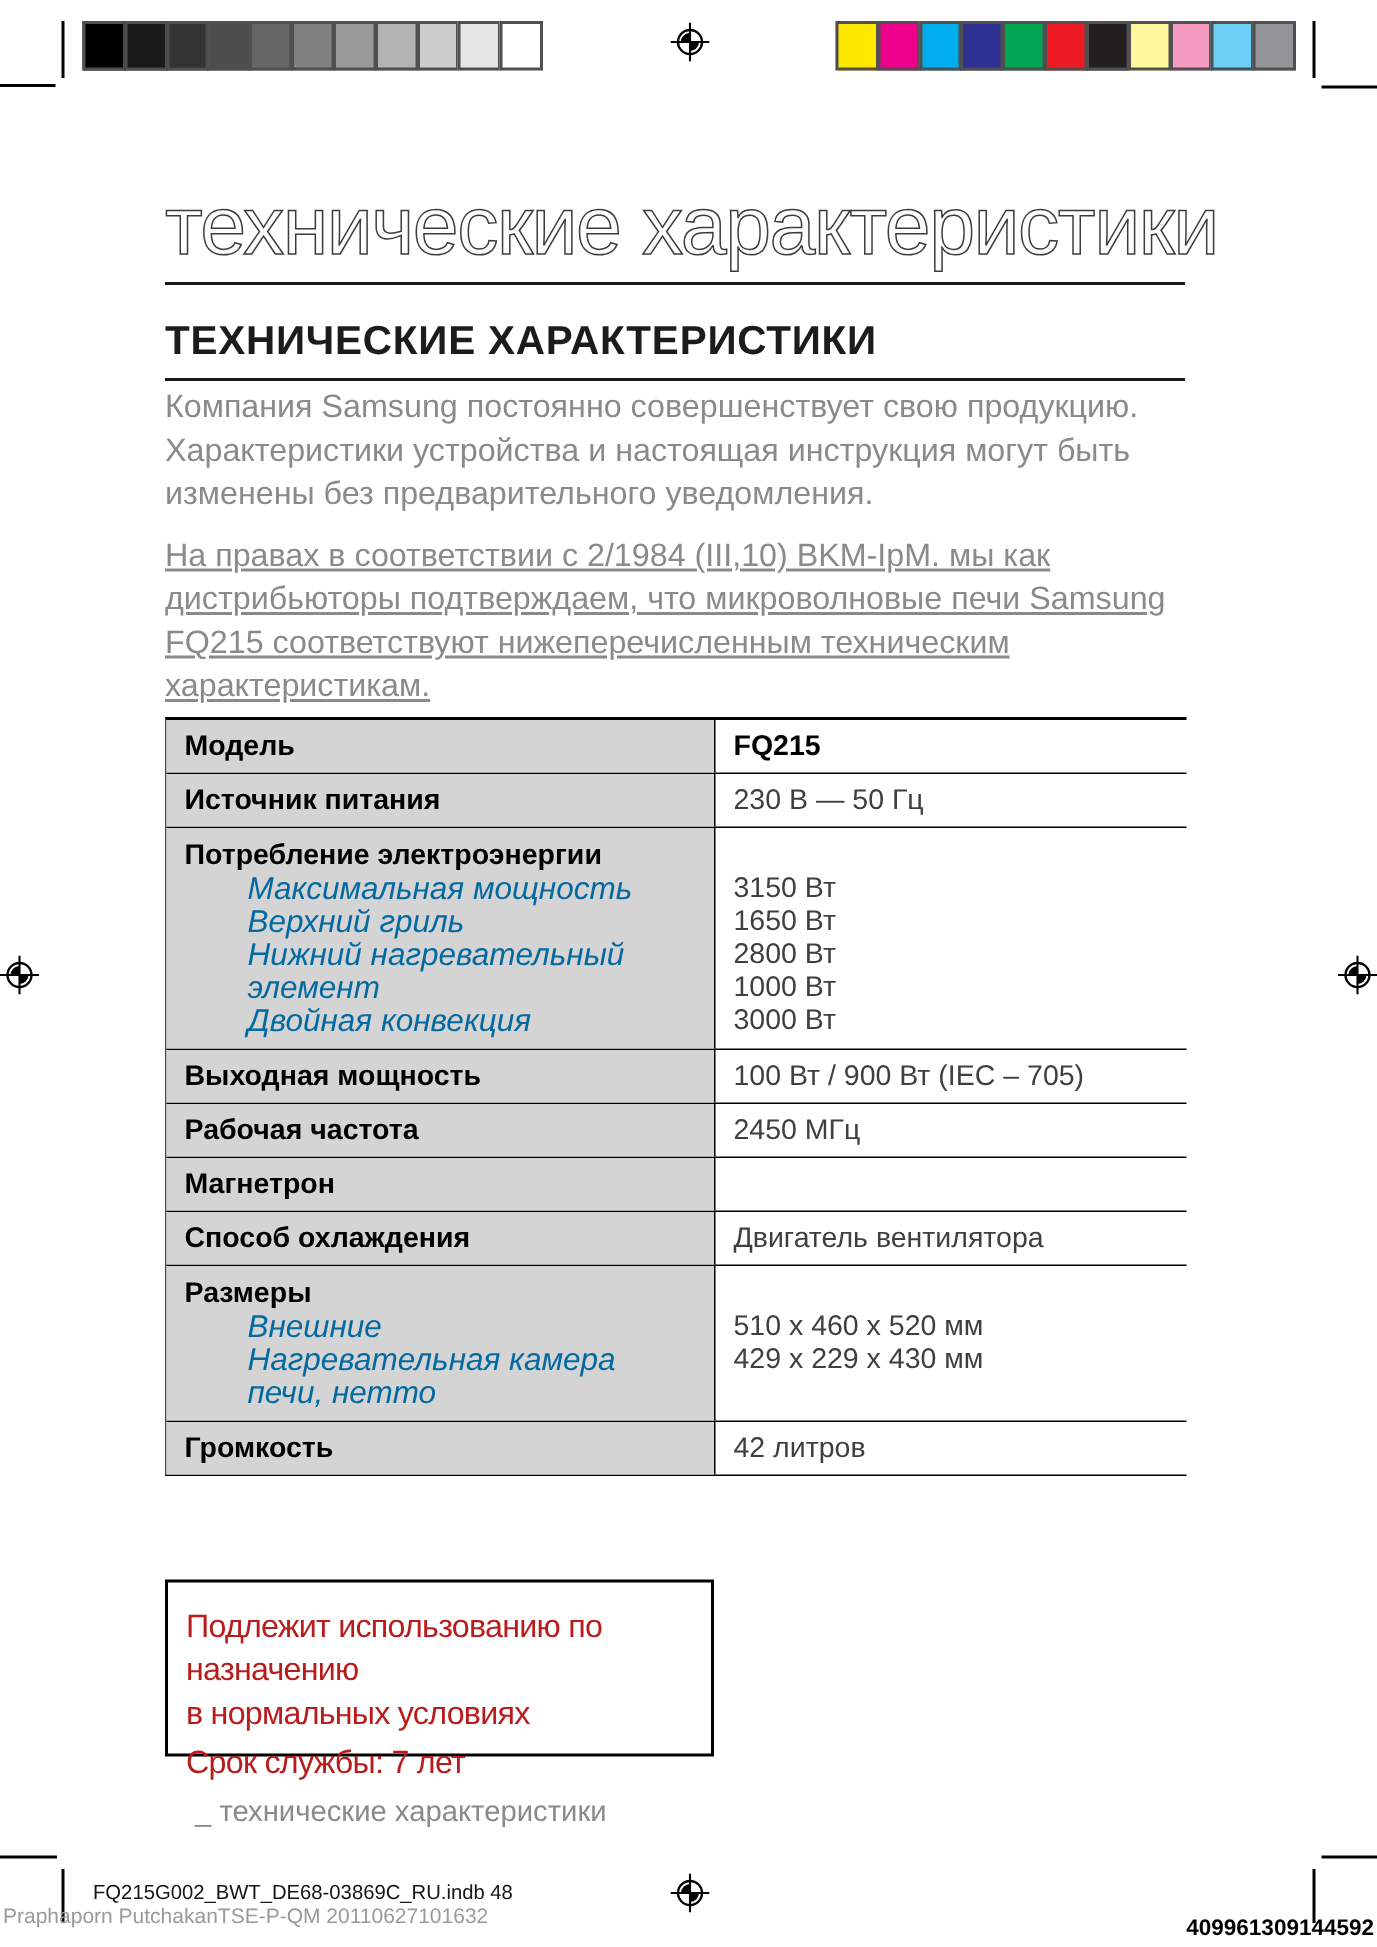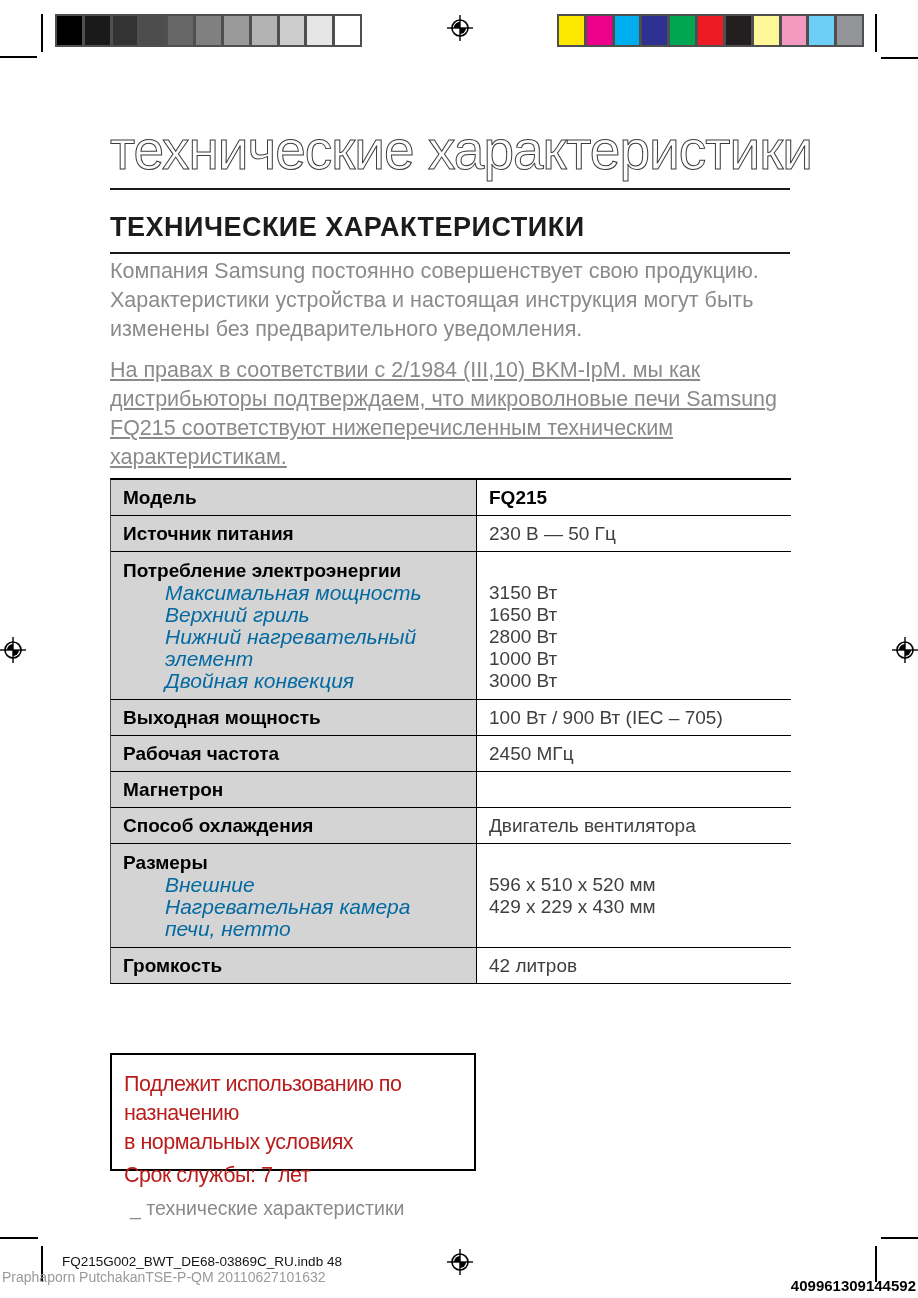--- a/index.html
+++ b/index.html
@@ -216,21 +216,21 @@
     </div>
 
     <div class="trow">
       <div class="tlabel">
         <div class="main">Размеры</div>
         <div class="sub">Внешние</div>
         <div class="sub">Нагревательная камера печи, нетто</div>
       </div>
       <div class="tvalue">
         <div class="spacer"></div>
-        <div class="line">596 x 510 x 520 мм</div>
+        <div class="line">510 x 460 x 520 мм</div>
         <div class="line">429 x 229 x 430 мм</div>
       </div>
     </div>
 
     <div class="trow simple">
       <div class="tlabel">
           <div class="main">Громкость</div>
         </div>
       <div class="tvalue">
           <div class="line">42 литров</div>

